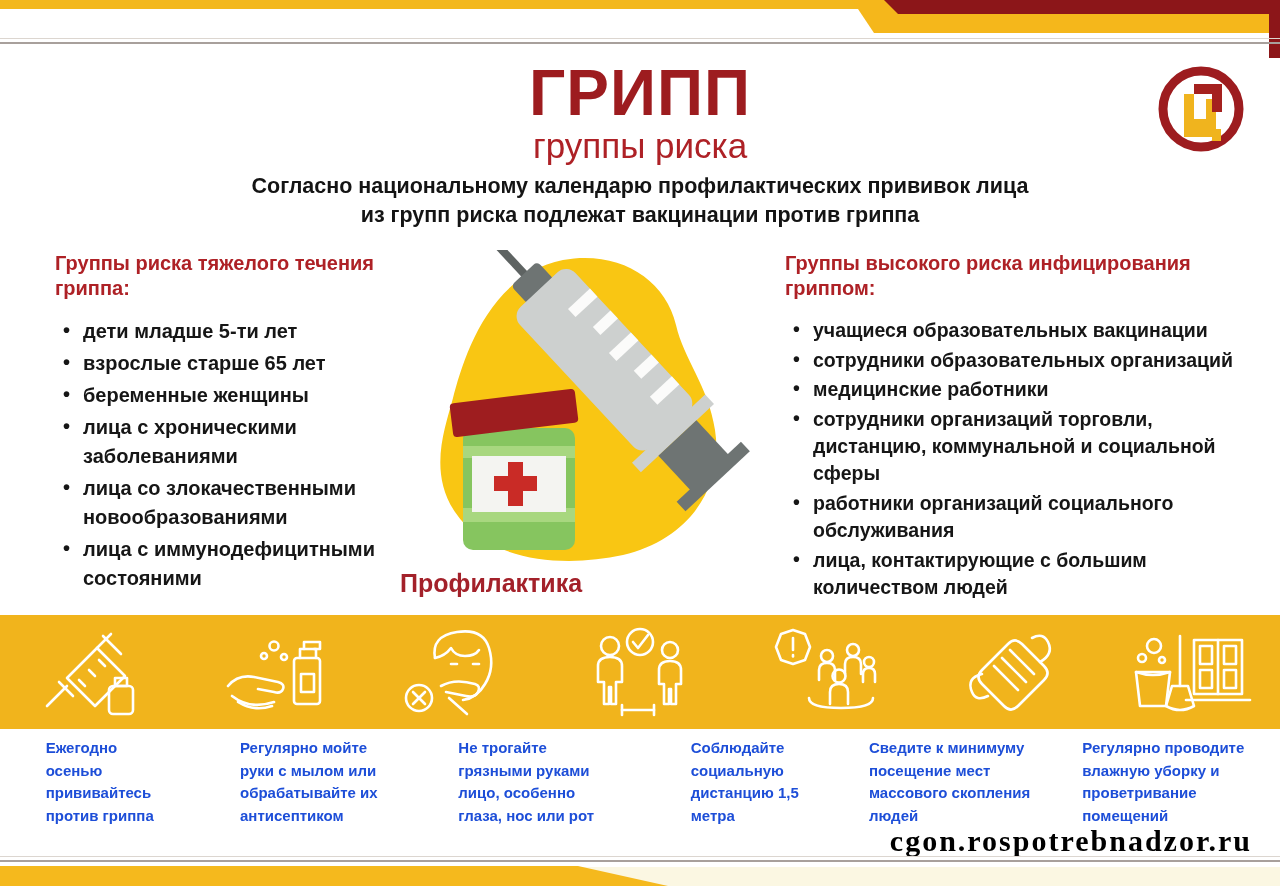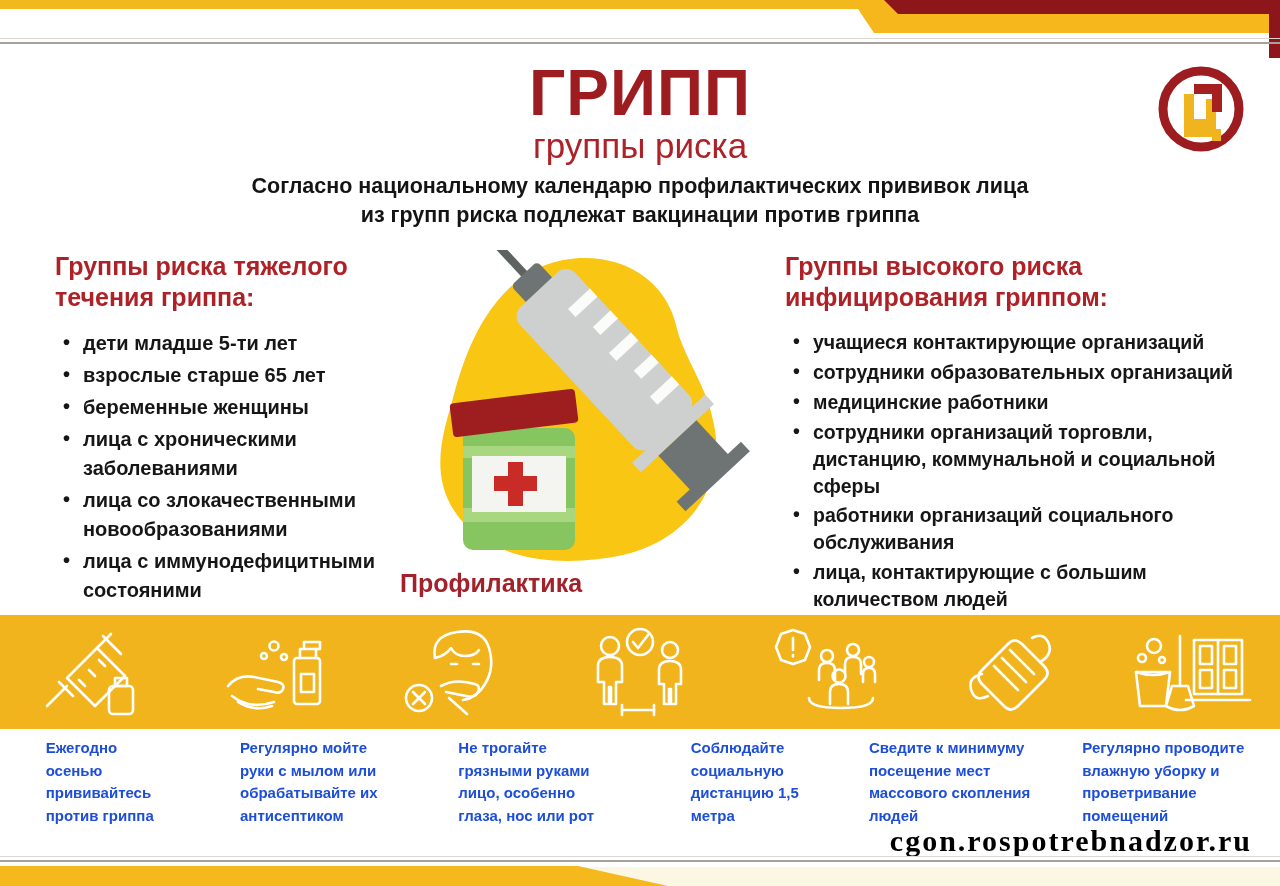--- a/index.html
+++ b/index.html
@@ -23,21 +23,21 @@
   .title { position:absolute; top:56px; left:0; width:100%; text-align:center;
     font-size:64px; font-weight:700; color:#9D1C1F; letter-spacing:1px; }
   .subtitle { position:absolute; top:126px; left:0; width:100%; text-align:center;
     font-size:35px; font-weight:400; color:#AE2126; }
   .description { position:absolute; top:172px; left:0; width:100%; text-align:center;
     font-size:21.5px; font-weight:700; color:#141414; line-height:1.35; }
 
   .logo { position:absolute; top:64px; left:1156px; width:90px; height:90px; }
 
   
-  .col-heading { font-size:25px; font-weight:700; color:#AE2126; line-height:1.24; }
+  .col-heading { font-size:20px; font-weight:700; color:#AE2126; line-height:1.24; }
   .left-col { position:absolute; top:251px; left:55px; width:340px; }
   .right-col { position:absolute; top:251px; left:785px; width:478px; }
   .risk-list { list-style:none; margin-top:16px; }
   .left-col .risk-list li { font-size:20px; line-height:1.45; }
   .right-col .risk-list li { font-size:19.5px; line-height:1.38; }
   .risk-list li { font-weight:700; color:#161616; position:relative; padding-left:28px; margin-bottom:3px; }
   .risk-list li::before { content:"•"; position:absolute; left:8px; top:-1px; }
 
   .center-art { position:absolute; top:250px; left:393px; width:395px; height:322px; }
 
@@ -136,21 +136,21 @@
         <rect x="302" y="70" width="13" height="100" fill="#CDD0CF"></rect>
         <rect x="315" y="94" width="48" height="52" fill="#6E7473"></rect>
         <rect x="361" y="76" width="13" height="88" fill="#6E7473"></rect>
       </g>
     </svg>
   </div>
 
   <div class="right-col">
     <div class="col-heading">Группы высокого риска инфицирования гриппом:</div>
     <ul class="risk-list">
-      <li>учащиеся контактирующие организаций</li>
+      <li>учащиеся образовательных вакцинации</li>
       <li>сотрудники образовательных организаций</li>
       <li>медицинские работники</li>
       <li>сотрудники организаций торговли, дистанцию, коммунальной и социальной сферы</li>
       <li>работники организаций социального обслуживания</li>
       <li>лица, контактирующие с большим количеством людей</li>
     </ul>
   </div>
 
   <div class="prevention-heading">Профилактика</div>
 

